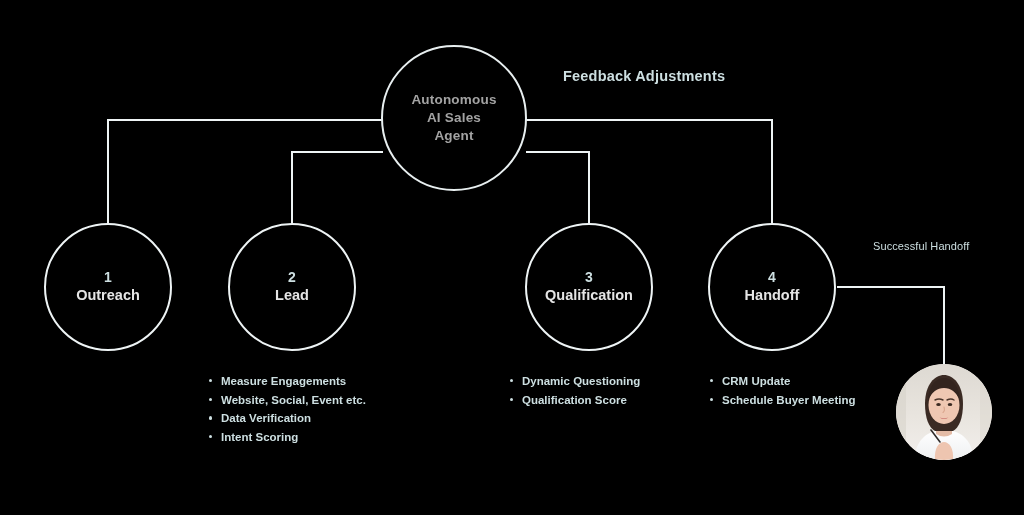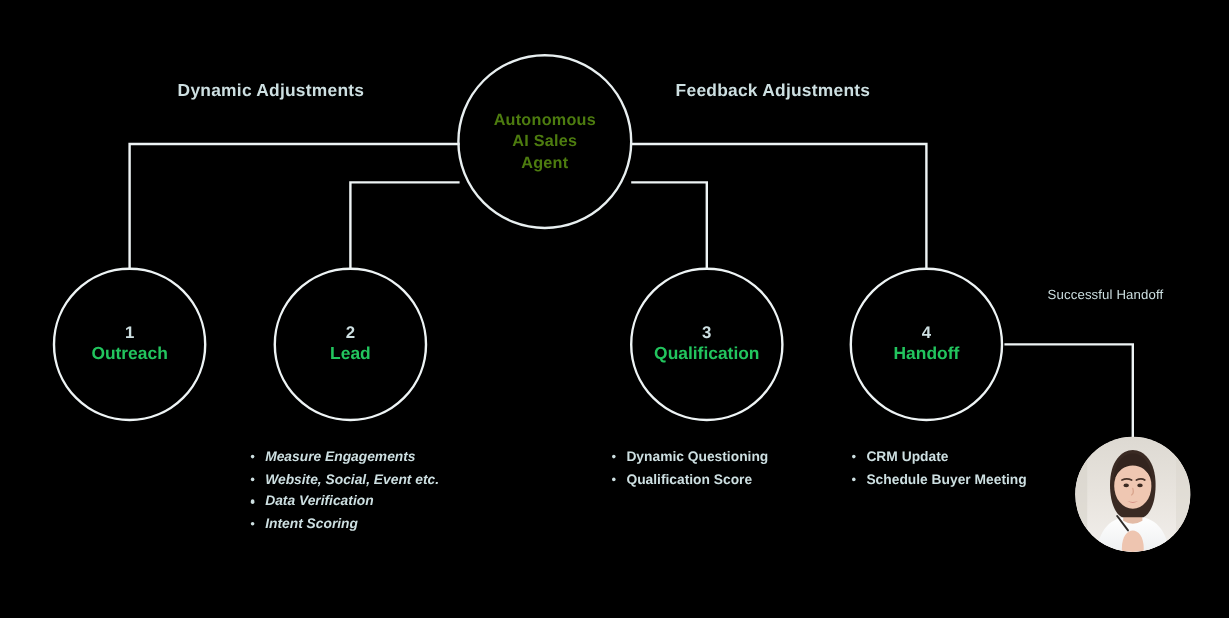--- a/index.html
+++ b/index.html
@@ -42,41 +42,41 @@
     text-align: center;
   }
   .hub {
     width: 146px;
     height: 146px;
     left: 381px;
     top: 45px;
     border-color: #e8eff0;
   }
   .hub .hub-label {
-    color: #4d7c0f;
+    color: #a3a3a3;
     font-size: 13.5px;
     font-weight: bold;
     line-height: 1.32;
     letter-spacing: 0.2px;
     width: 112px;
   }
 
   .step {
     width: 128px;
     height: 128px;
   }
   .step .step-num {
     color: #cddfe1;
     font-size: 14px;
     font-weight: bold;
     line-height: 1.1;
     margin-bottom: 2px;
   }
   .step .step-name {
-    color: #22c55e;
+    color: #e5e5e5;
     font-size: 14.5px;
     font-weight: bold;
     line-height: 1.1;
     white-space: nowrap;
   }
   #step-1 { left: 44px;  top: 223px; }
   #step-2 { left: 228px; top: 223px; }
   #step-3 { left: 525px; top: 223px; }
   #step-4 { left: 708px; top: 223px; }
 
@@ -124,21 +124,21 @@
     content: "";
     position: absolute;
     left: 2px;
     top: 7px;
     width: 3.4px;
     height: 3.4px;
     border-radius: 50%;
     background: #cddfe1;
   }
   #bullets-1 { left: 27px;  top: 372px; }
-  #bullets-2 { left: 207px; top: 372px; font-style: italic; }
+  #bullets-2 { left: 207px; top: 372px; }
   #bullets-3 { left: 508px; top: 372px; }
   #bullets-4 { left: 708px; top: 372px; }
 
   
   #avatar {
     position: absolute;
     left: 896px;
     top: 364px;
     width: 96px;
     height: 96px;
@@ -161,21 +161,20 @@
       <path d="M 382 152 L 292 152 L 292 224"></path>
 
       <path d="M 527 152 L 589 152 L 589 224"></path>
 
       <path d="M 527 120 L 772 120 L 772 224"></path>
 
       <path d="M 838 287 L 944 287 L 944 366"></path>
     </g>
   </svg>
 
-  <div class="branch-caption" id="caption-left">Dynamic Adjustments</div>
   <div class="branch-caption" id="caption-right">Feedback Adjustments</div>
 
   <div class="node hub" id="hub">
     <div class="hub-label">
       <span>Autonomous</span><br>
       <span>AI Sales</span><br>
       <span>Agent</span>
     </div>
   </div>
 

